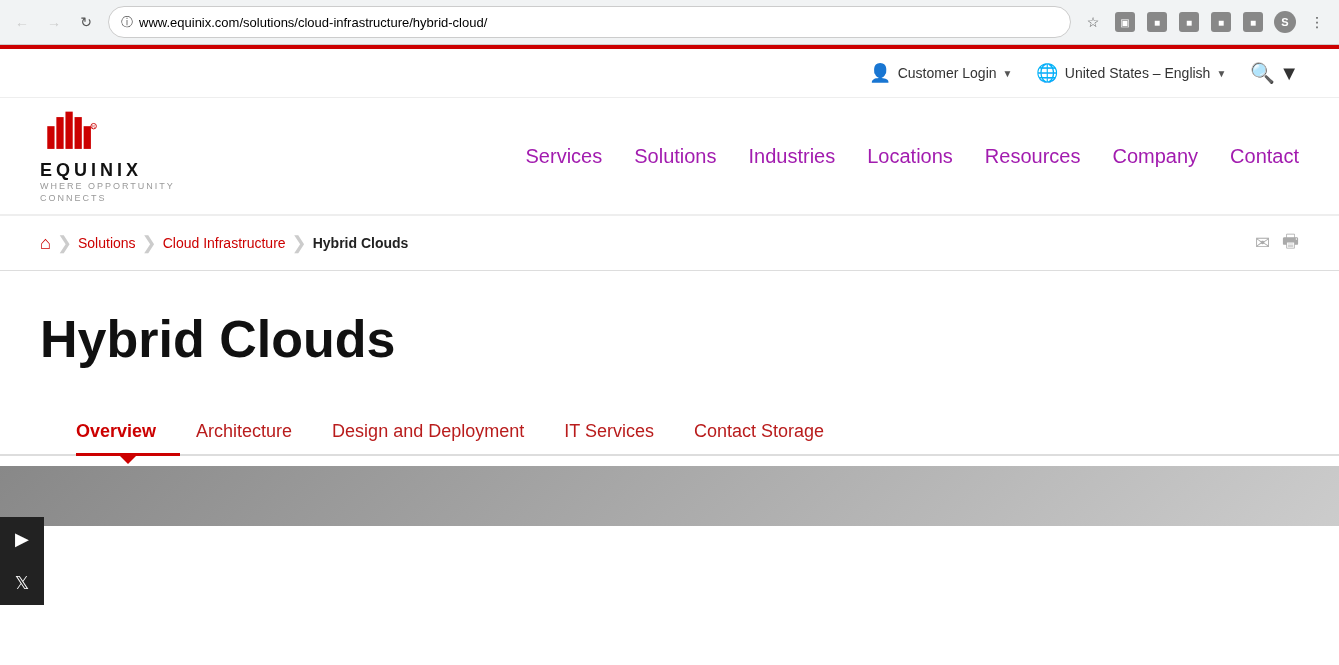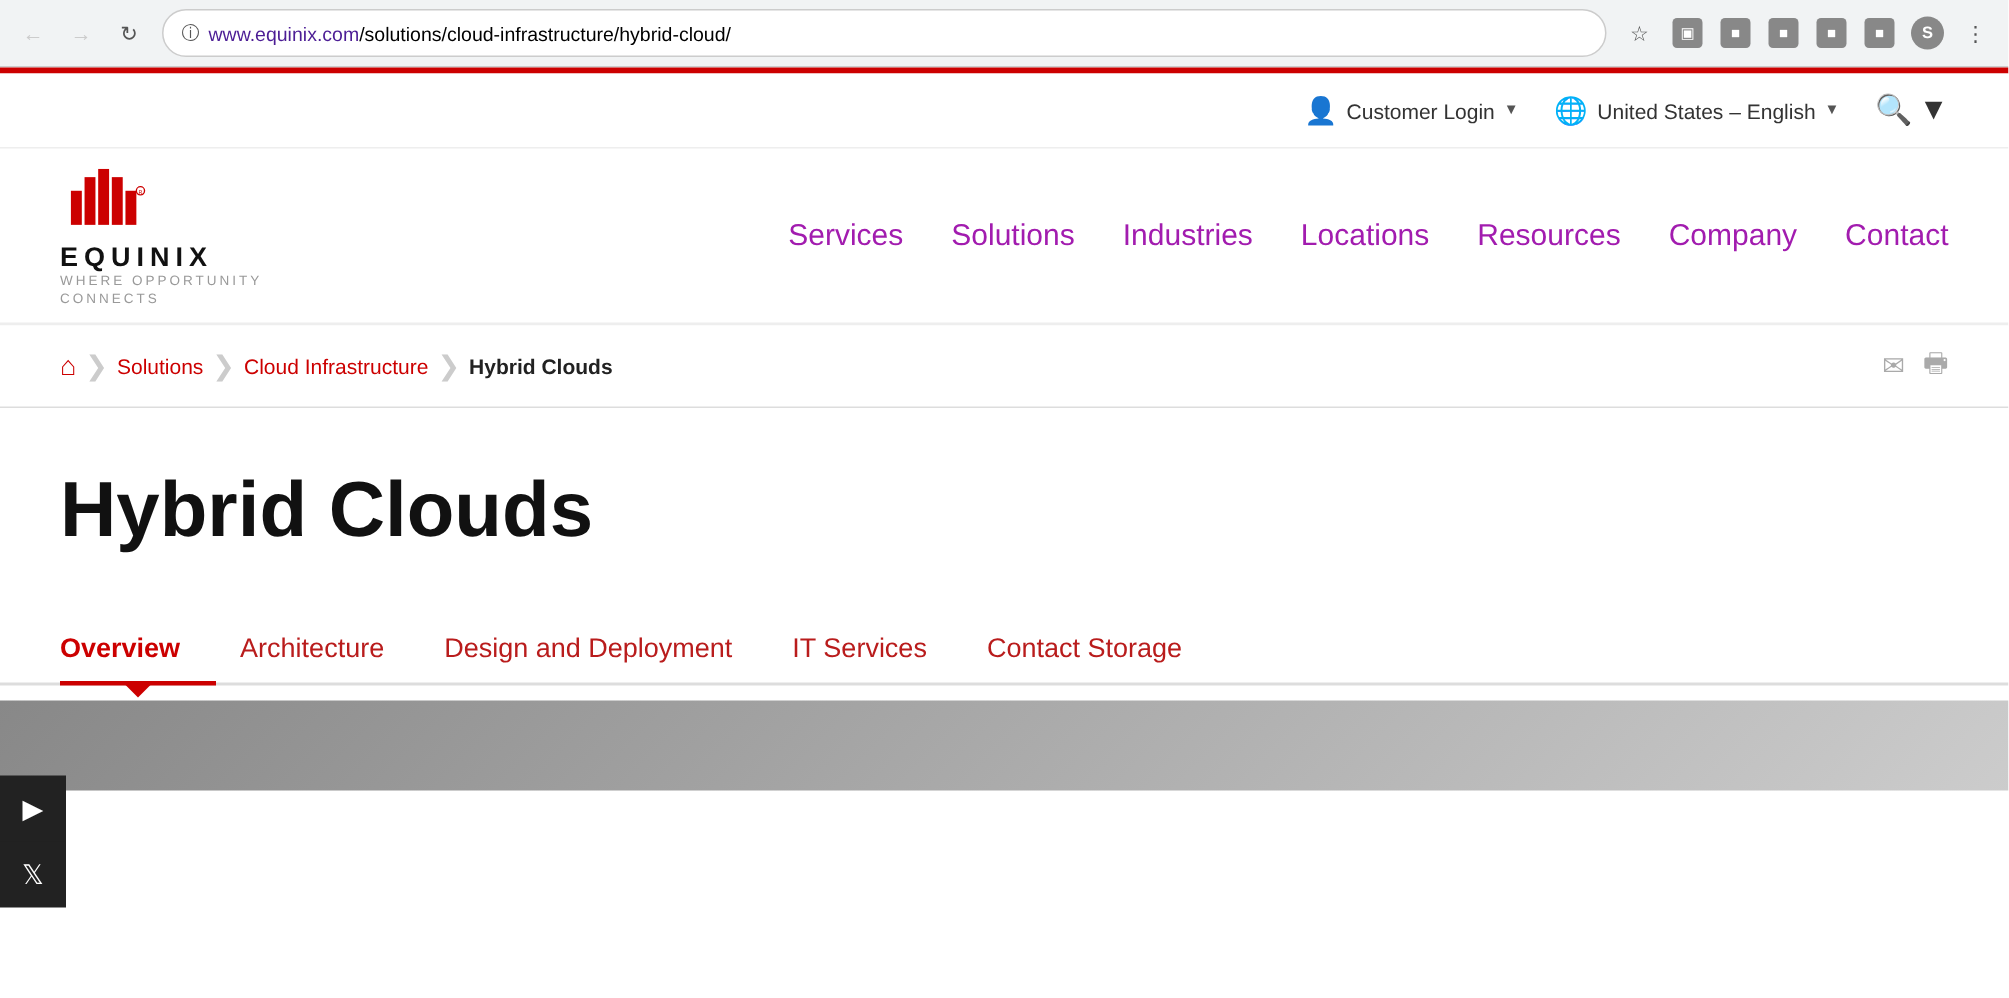--- a/index.html
+++ b/index.html
@@ -62,21 +62,21 @@
     }
     .address-bar-icon {
       color: #555;
       font-size: 12px;
     }
     .address-url {
       font-size: 13px;
       color: #333;
       flex: 1;
     }
-    .address-url span.domain { color: #4c1d95; }
+    .address-url span.domain { color: #000000; }
     .address-url span.path { color: #000000; }
     .browser-actions {
       display: flex;
       align-items: center;
       gap: 4px;
     }
     .browser-action-btn {
       width: 28px;
       height: 28px;
       border-radius: 50%;
@@ -281,20 +281,21 @@
       color: #b91c1c;
       padding: 12px 24px 12px 0;
       cursor: pointer;
       margin-right: 16px;
       position: relative;
       white-space: nowrap;
     }
     .sub-nav-item.active {
       color: #cc0000;
       font-weight: bold;
+      margin-left: 36px;
     }
     .sub-nav-item.active::after {
       content: '';
       position: absolute;
       bottom: -2px;
       left: 0;
       width: 100%;
       height: 3px;
       background: #cc0000;
     }

